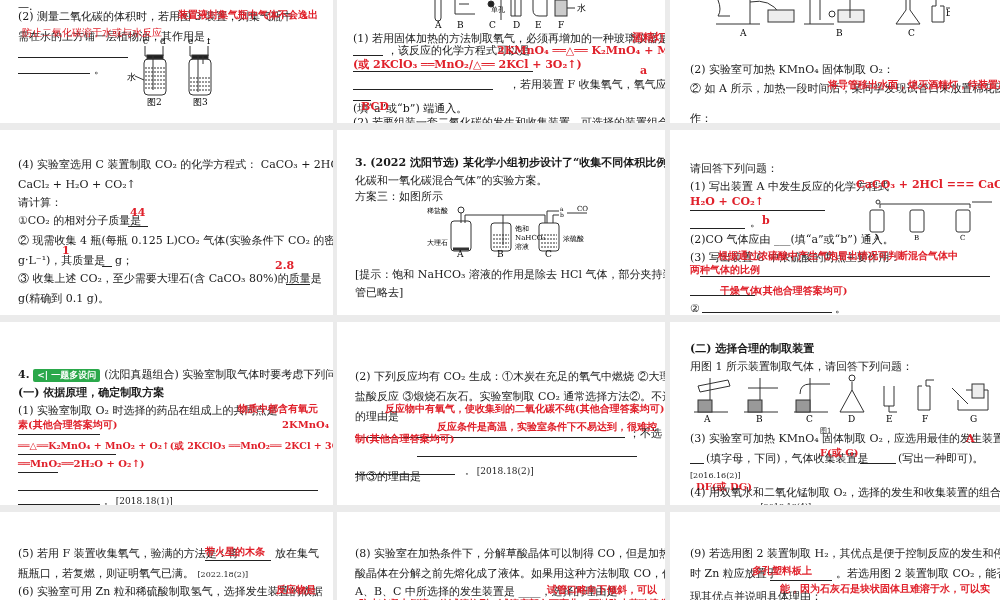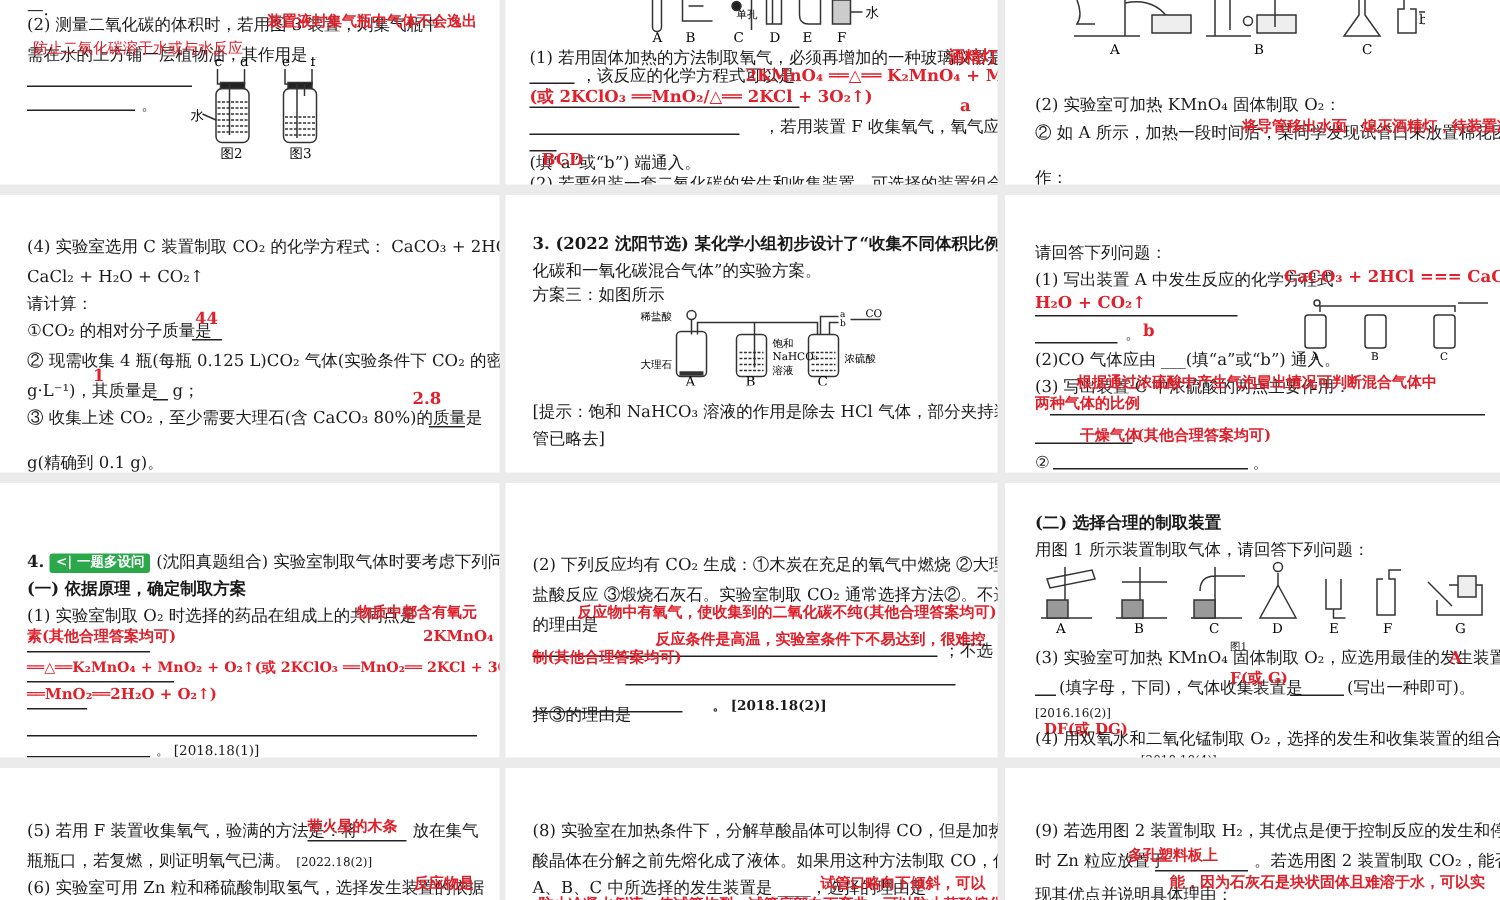--- a/index.html
+++ b/index.html
@@ -122,21 +122,21 @@
   <div class="ln red b" style="left:130px;top:76px;text-align:center;">44</div>
   <div class="hr" style="left:128px;top:96px;width:20px;"></div>
   <div class="ln" style="left:18px;top:104px;">② 现需收集 4 瓶(每瓶 0.125 L)CO₂ 气体(实验条件下 CO₂ 的密度为 2</div>
   <div class="ln red b" style="left:62px;top:114px;">1</div>
   <div class="ln" style="left:18px;top:124px;">g·L⁻¹)，其质量是</div>
   <div class="hr" style="left:102px;top:136px;width:10px;"></div>
   <div class="ln" style="left:115px;top:124px;">g；</div>
   <div class="ln red b" style="left:275px;top:129px;">2.8</div>
   <div class="ln" style="left:18px;top:142px;">③ 收集上述 CO₂，至少需要大理石(含 CaCO₃ 80%)的质量是</div>
   <div class="hr" style="left:286px;top:154px;width:24px;"></div>
-  <div class="ln" style="left:18px;top:172px;">g(精确到 0.1 g)。</div>
+  <div class="ln" style="left:18px;top:162px;">g(精确到 0.1 g)。</div>
 </div>
 
 <div class="slide" style="left:337px;top:130px;width:328px;height:185px;">
   <div class="ln b" style="left:18px;top:26px;">3. (2022 沈阳节选) 某化学小组初步设计了“收集不同体积比例的二氧</div>
   <div class="ln" style="left:18px;top:44px;">化碳和一氧化碳混合气体”的实验方案。</div>
   <div class="ln" style="left:18px;top:60px;">方案三：如图所示</div>
   <svg style="left:90px;top:75px;" width="165" height="52" viewBox="0 0 165 52">
     <g stroke="#333" fill="none">
       <circle cx="34" cy="5" r="3"></circle>
         <path d="M34 8 v10"></path>
@@ -228,21 +228,21 @@
   <div class="ln" style="left:18px;top:68px;">盐酸反应 ③煅烧石灰石。实验室制取 CO₂ 通常选择方法②。不选择①</div>
   <div class="ln red b" style="left:48px;top:80px;font-size:10px;">反应物中有氧气，使收集到的二氧化碳不纯(其他合理答案均可)</div>
   <div class="ln" style="left:18px;top:88px;">的理由是</div>
   <div class="ln red b" style="left:100px;top:98px;font-size:10px;">反应条件是高温，实验室条件下不易达到，很难控</div>
   <div class="hr" style="left:18px;top:115px;width:270px;"></div>
   <div class="ln" style="left:292px;top:105px;">；不选</div>
   <div class="ln red b" style="left:18px;top:110px;font-size:10px;">制(其他合理答案均可)</div>
   <div class="ln" style="left:18px;top:122px;margin-top:26px;">择③的理由是</div>
   <div class="hr" style="left:80px;top:134px;width:220px;"></div>
   <div class="hr" style="left:18px;top:152px;width:100px;"></div>
-  <div class="ln" style="left:138px;top:142px;font-size:9px;font-weight:bold;">。 [2018.18(2)]</div>
+  <div class="ln" style="left:128px;top:142px;font-size:9px;">。 [2018.18(2)]</div>
 </div>
 
 <div class="slide" style="left:670px;top:322px;width:330px;height:183px;">
   <div class="ln b" style="left:20px;top:20px;">(二) 选择合理的制取装置</div>
   <div class="ln" style="left:20px;top:38px;">用图 1 所示装置制取气体，请回答下列问题：</div>
   <svg style="left:20px;top:52px;" width="305" height="52" viewBox="0 0 305 52">
     <g stroke="#333" fill="none">
       <path d="M4 38 h34 M20 38 v-34 M8 12 l30 -6 l2 6 l-30 6 z"></path>
         <rect x="8" y="26" width="14" height="12" fill="#999"></rect>
       <path d="M54 38 h34 M70 38 v-34 M58 14 h30"></path>

